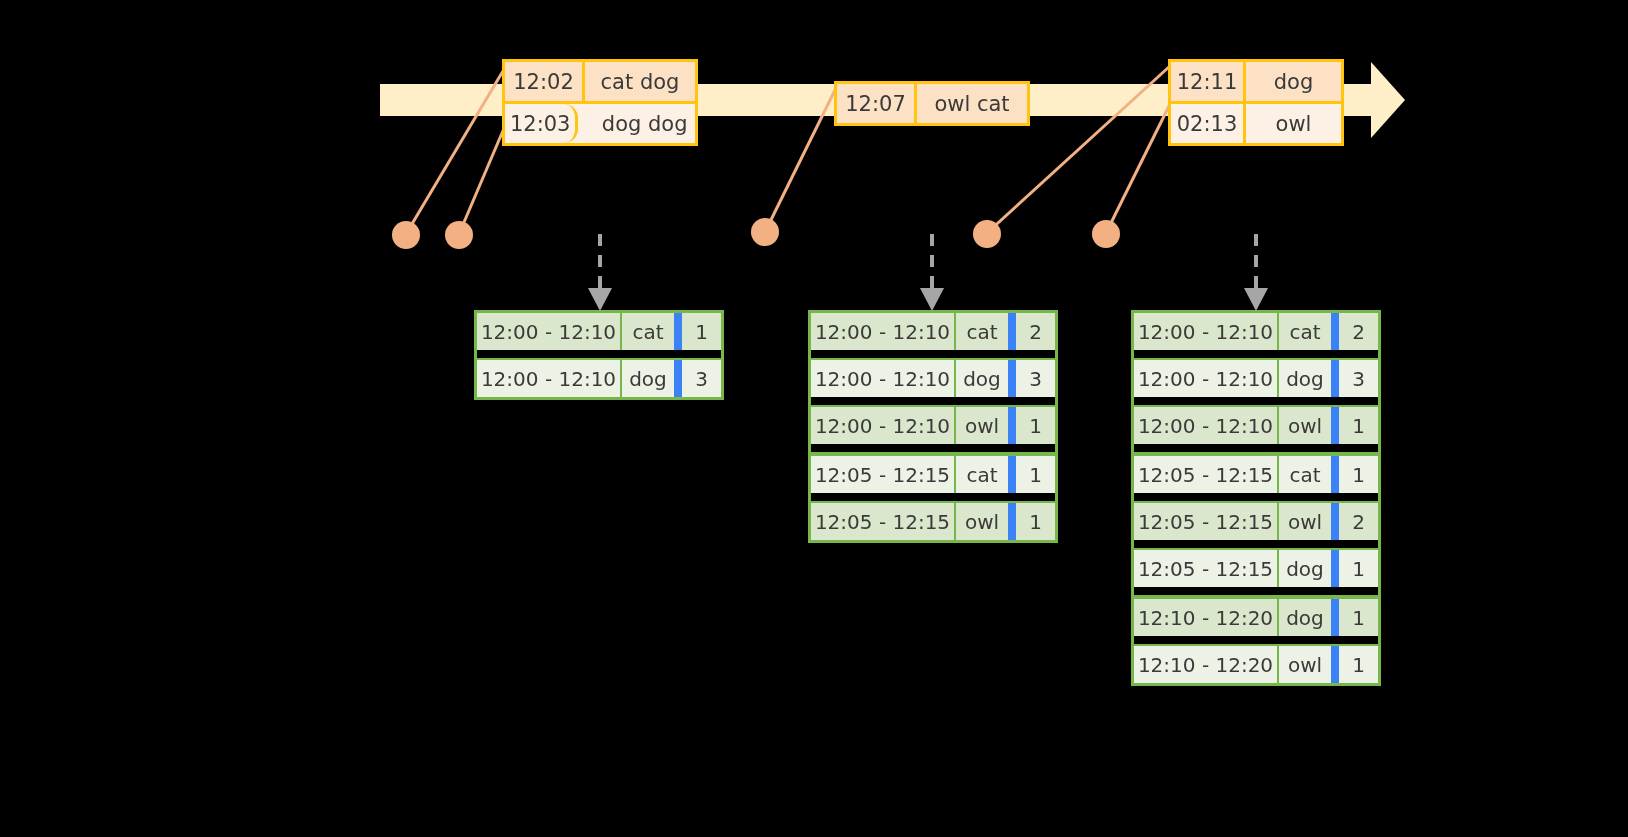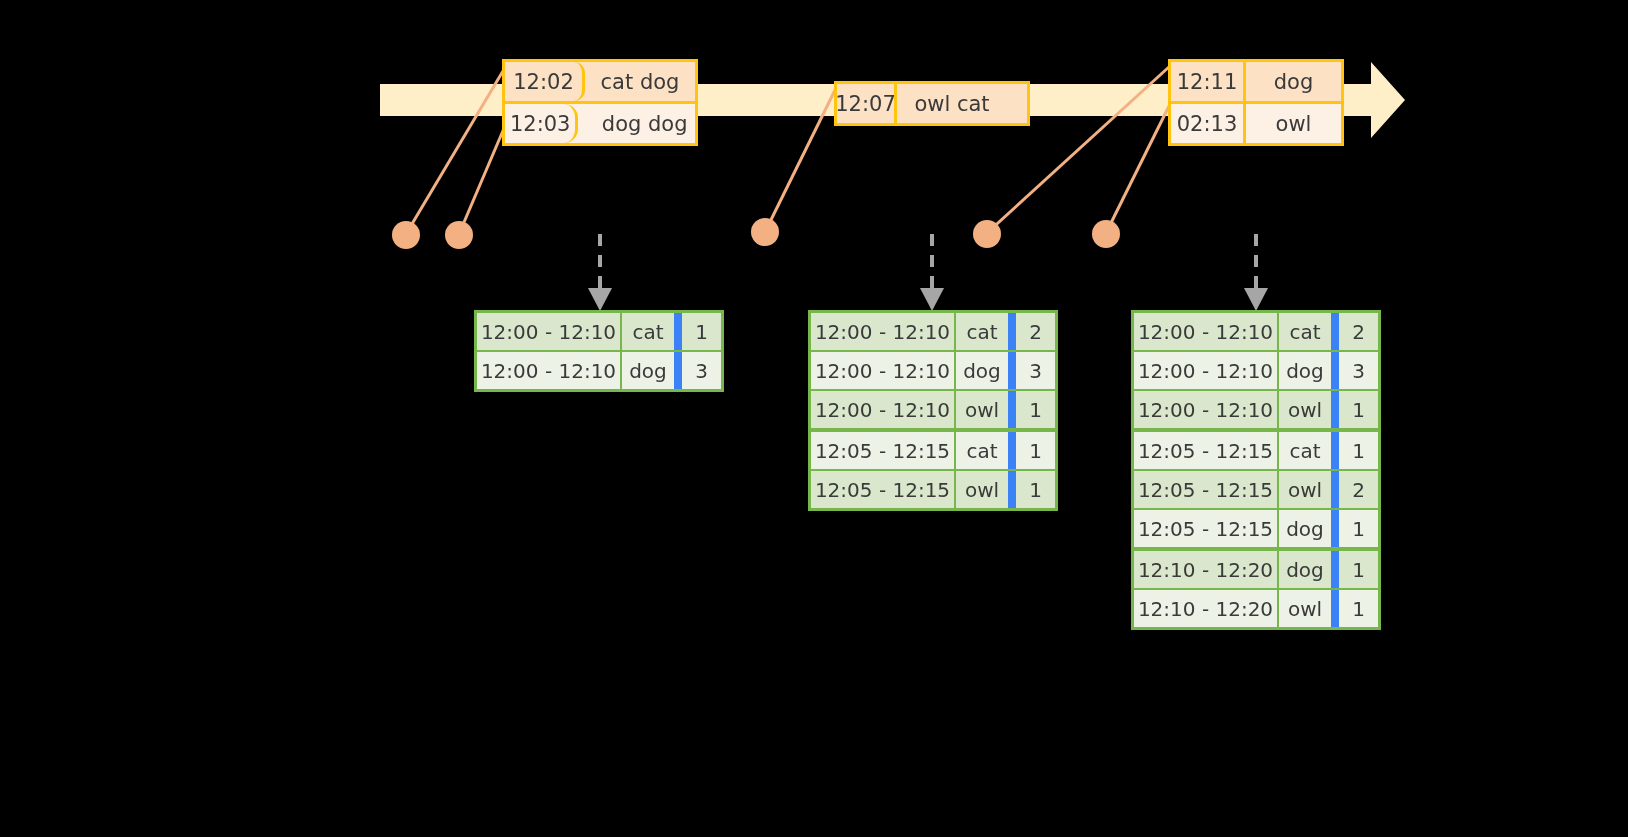--- a/index.html
+++ b/index.html
@@ -59,20 +59,21 @@
     border-right: 3px solid #FFC310;
   }
 
   
   .result-table {
     position: absolute;
     border: 3px solid #76B64A;
     box-sizing: border-box;
     display: flex;
     flex-direction: column;
+    gap: 8px;
   }
   .result-row {
     display: flex;
     flex-direction: row;
     height: 37px;
   }
   .result-row + .result-row {
     border-top: 2px solid #76B64A;
   }
   .result-row.group-start + .result-row,
@@ -131,32 +132,32 @@
     </g>
     <g fill="#A6A6A6">
       <path d="M 588 288 L 612 288 L 600 311 Z"></path>
       <path d="M 920 288 L 944 288 L 932 311 Z"></path>
       <path d="M 1244 288 L 1268 288 L 1256 311 Z"></path>
     </g>
   </svg>
 
   <div class="event-box" style="left:502px; top:59px; width:196px;">
     <div class="event-row shade-a">
-      <div class="event-cell time" style="width:80px;border-radius:11px;">12:02</div>
+      <div class="event-cell time" style="width:80px;">12:02</div>
       <div class="event-cell words" style="width:110px;">cat dog</div>
     </div>
     <div class="event-row shade-b">
       <div class="event-cell time" style="width:80px;border-radius:14px;">12:03</div>
       <div class="event-cell words" style="width:110px;margin-left:16px;">dog dog</div>
     </div>
   </div>
 
   <div class="event-box" style="left:834px; top:81px; width:196px;">
     <div class="event-row shade-a">
-      <div class="event-cell time" style="width:60px;">12:07</div>
+      <div class="event-cell time" style="width:80px;">12:07</div>
       <div class="event-cell words" style="width:110px;">owl cat</div>
     </div>
   </div>
 
   <div class="event-box" style="left:1168px; top:59px; width:176px;">
     <div class="event-row shade-a">
       <div class="event-cell time" style="width:75px;">12:11</div>
       <div class="event-cell words" style="width:95px;">dog</div>
     </div>
     <div class="event-row shade-b">

